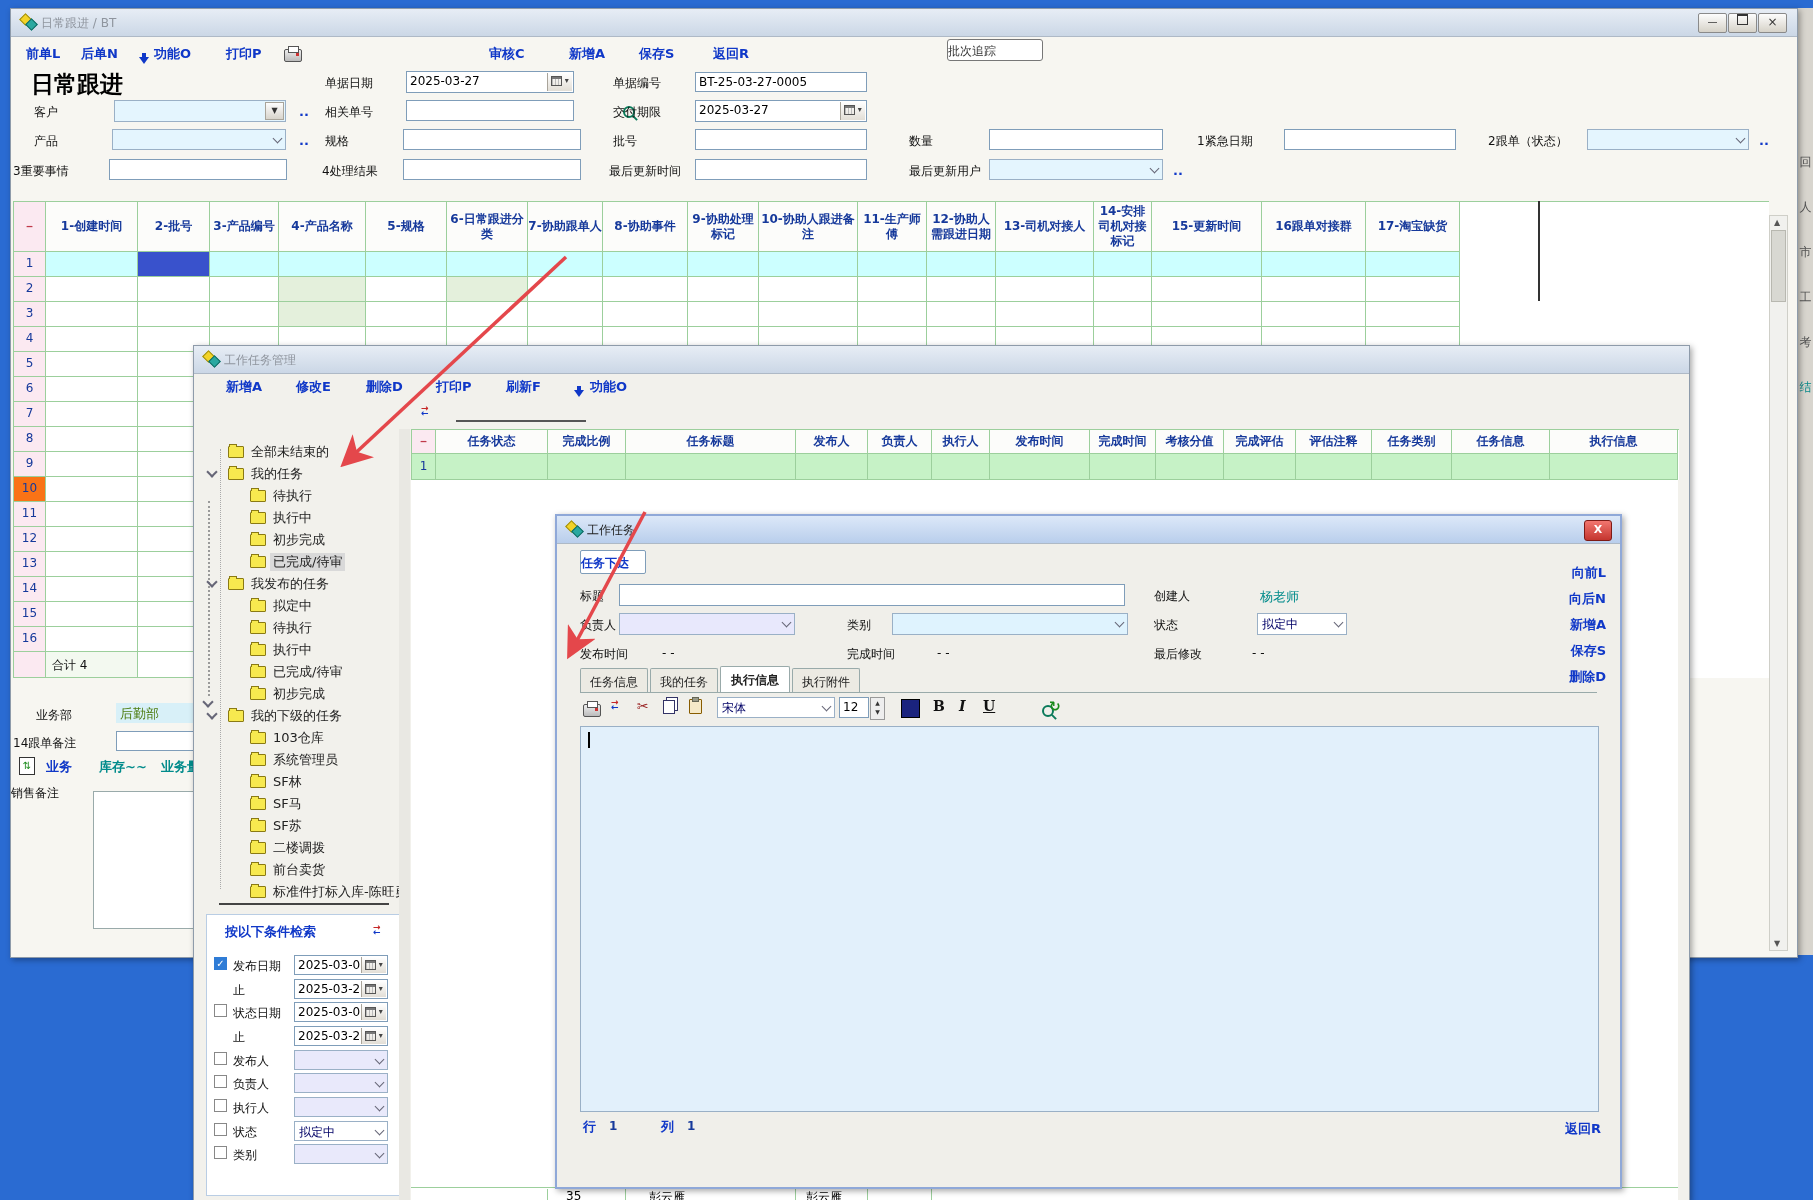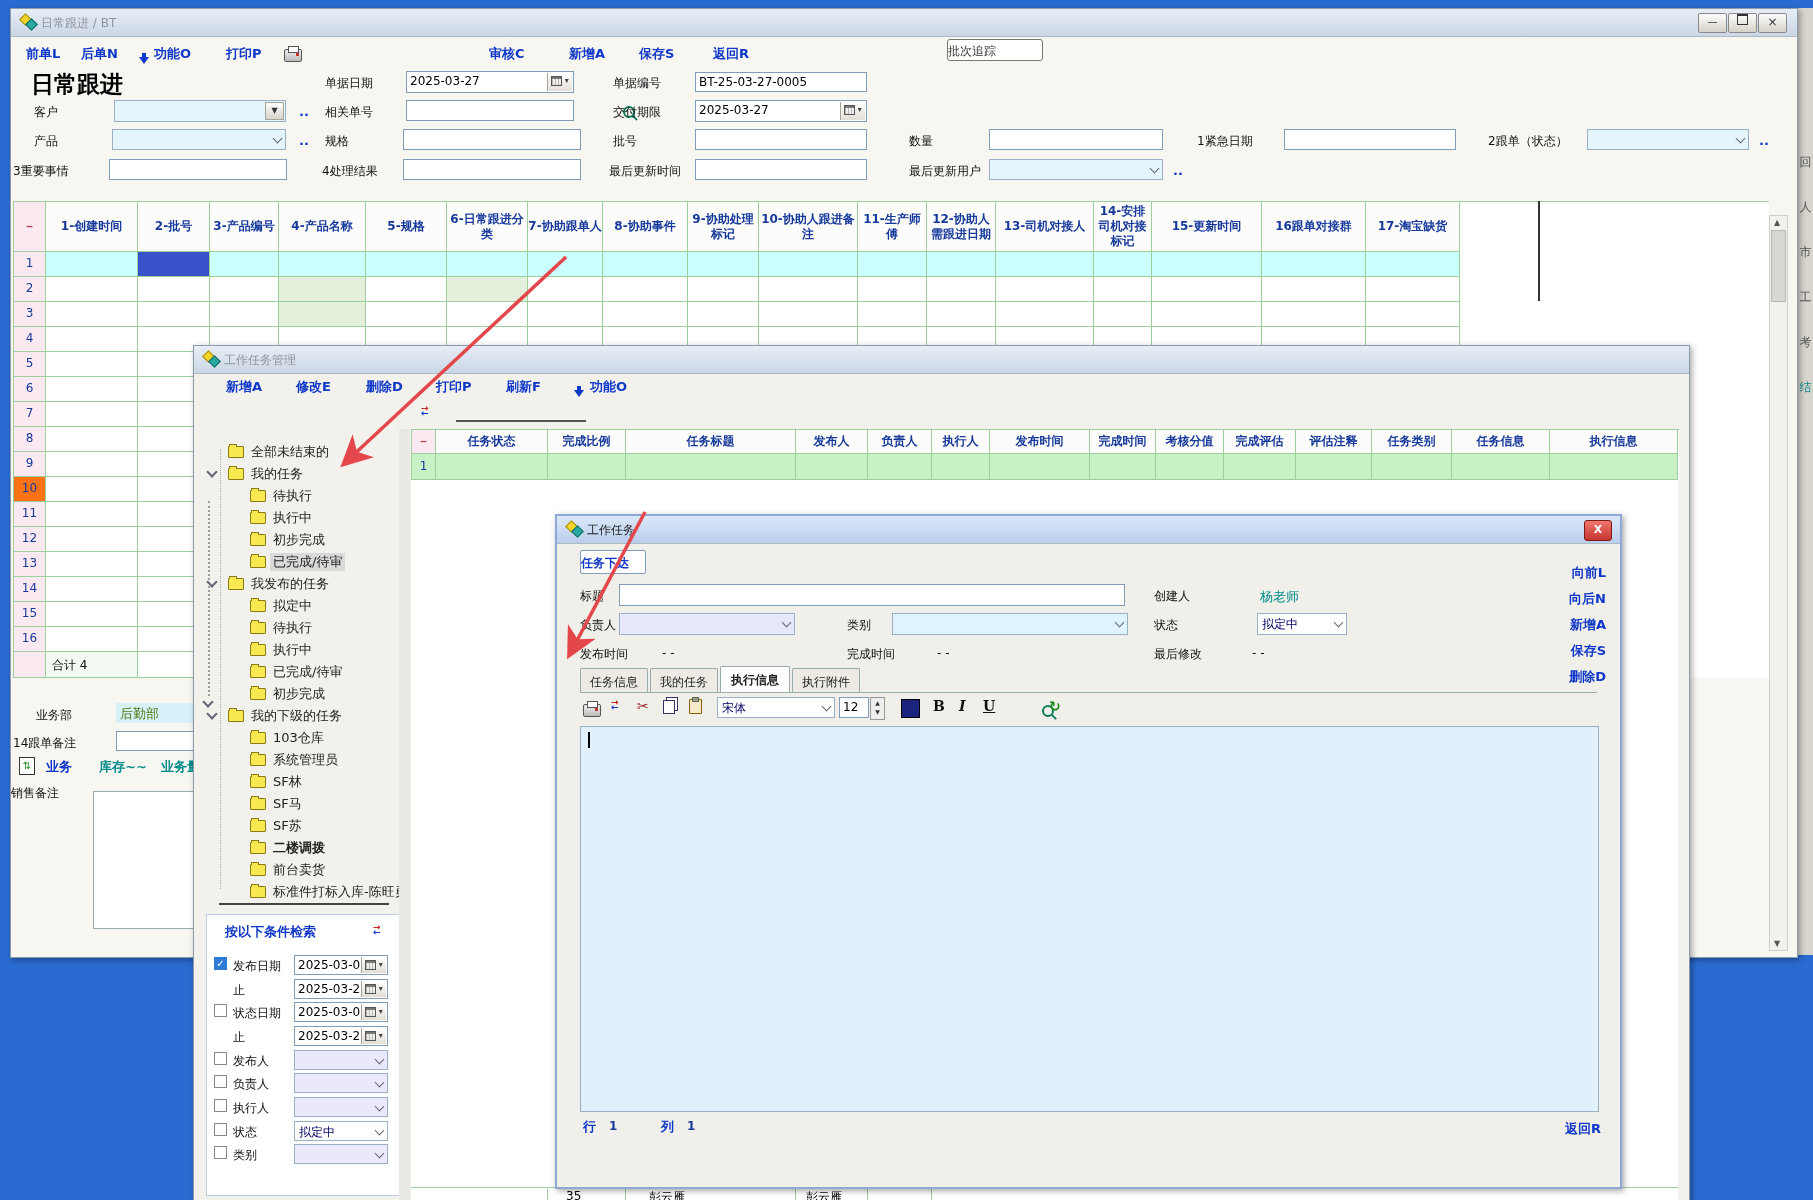--- a/index.html
+++ b/index.html
@@ -599,21 +599,21 @@
       <div style="position: absolute; left: 0px; top: 352px; width: 212px; height: 20px;">
         <span class="folder" style="position: absolute; left: 56px; top: 5px;"></span>
         <span class="treelbl" style="position: absolute; left: 76px; top: 2px; padding: 0px 3px;">SF马</span>
       </div>
       <div style="position: absolute; left: 0px; top: 374px; width: 212px; height: 20px;">
         <span class="folder" style="position: absolute; left: 56px; top: 5px;"></span>
         <span class="treelbl" style="position: absolute; left: 76px; top: 2px; padding: 0px 3px;">SF苏</span>
       </div>
       <div style="position: absolute; left: 0px; top: 396px; width: 212px; height: 20px;">
         <span class="folder" style="position: absolute; left: 56px; top: 5px;"></span>
-        <span class="treelbl" style="position: absolute; left: 76px; top: 2px; padding: 0px 3px; font-weight: bold;">二楼调拨</span>
+        <span class="treelbl" style="position: absolute; left: 76px; top: 2px; padding: 0px 3px;">二楼调拨</span>
       </div>
       <div style="position: absolute; left: 0px; top: 418px; width: 212px; height: 20px;">
         <span class="folder" style="position: absolute; left: 56px; top: 5px;"></span>
         <span class="treelbl" style="position: absolute; left: 76px; top: 2px; padding: 0px 3px;">前台卖货</span>
       </div>
       <div style="position: absolute; left: 0px; top: 440px; width: 212px; height: 20px;">
         <span class="folder" style="position: absolute; left: 56px; top: 5px;"></span>
         <span class="treelbl" style="position: absolute; left: 76px; top: 2px; padding: 0px 3px;">标准件打标入库-陈旺勇</span>
       </div>
     </div>

